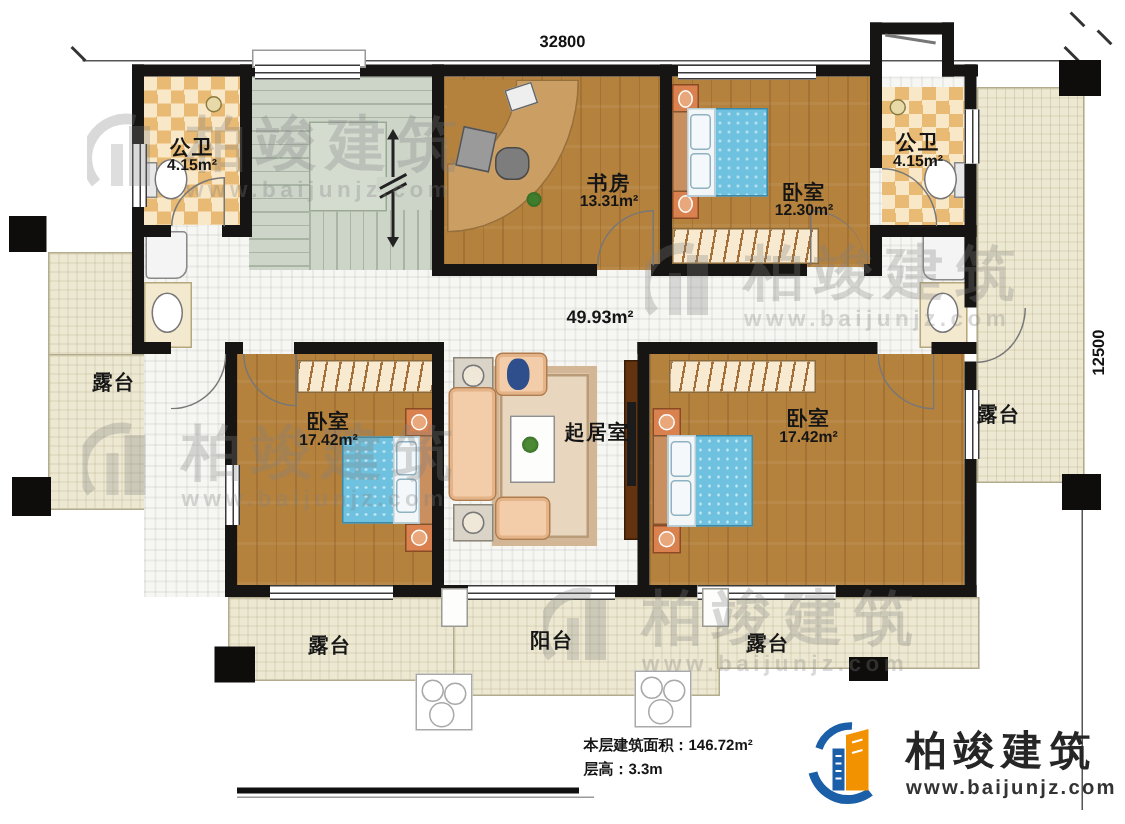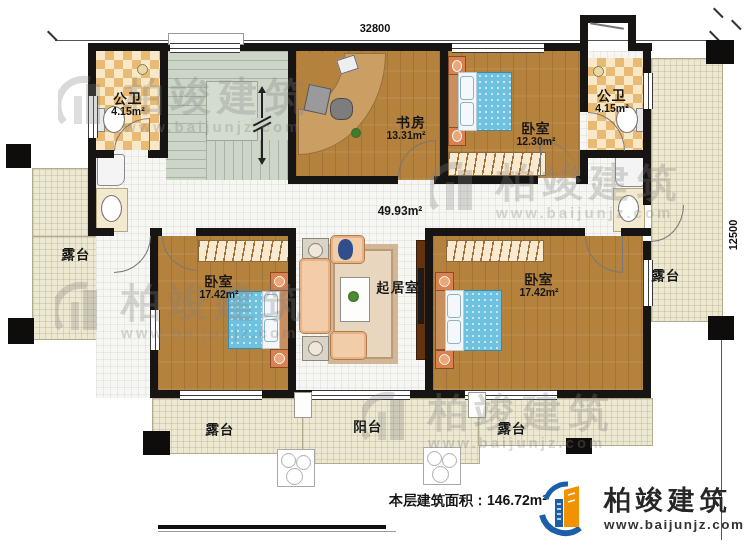--- a/index.html
+++ b/index.html
@@ -53,21 +53,21 @@
   .dimtxt{position:absolute;font-size:11px;font-weight:bold;color:#111;transform:translate(-50%,-50%);}
   .tick{position:absolute;width:13px;height:1.5px;background:#333;}
   
   .wm{position:absolute;display:flex;align-items:center;gap:10px;pointer-events:none;}
   .wm-t{font-size:40px;font-weight:bold;color:rgba(128,128,128,.30);letter-spacing:7px;line-height:1;}
   .wm-u{font-size:15px;font-weight:bold;color:rgba(128,128,128,.30);letter-spacing:3px;margin-top:2px;}
   
   .title{position:absolute;left:160px;top:489px;font-size:30px;font-weight:bold;color:#101010;letter-spacing:1px;}
   .tl1{position:absolute;left:158px;top:525px;width:228px;height:3.5px;background:#101010;}
   .tl2{position:absolute;left:158px;top:531px;width:238px;height:1px;background:#9a9a9a;}
-  .info{position:absolute;left:389px;top:490px;font-size:14px;font-weight:bold;color:#161616;line-height:1.55;}
+  .info{position:absolute;left:389px;top:490px;font-size:10px;font-weight:bold;color:#161616;line-height:1.55;}
   .logo{position:absolute;left:538px;top:481px;display:flex;align-items:center;gap:8px;}
   .logo-name{font-size:27px;font-weight:bold;color:#262626;letter-spacing:5px;line-height:1;}
   .logo-url{font-size:13.5px;font-weight:bold;color:#333;letter-spacing:1.5px;margin-top:3px;}
 </style>
 </head>
 <body>
 
 <div id="canvas">
 
   <div>
@@ -323,21 +323,21 @@
     <div>
         <div class="wm-t">柏竣建筑</div>
          <div class="wm-u">www.baijunjz.com</div>
       </div>
   </div>
 
   <div class="rlab" style="left:128px;top:104px;">
     <div class="n">公卫</div>
       <div class="a">4.15m²</div>
     </div>
-  <div class="rlab" style="left:406px;top:128px;text-align:right;">
+  <div class="rlab" style="left:406px;top:128px;">
     <div class="n">书房</div>
       <div class="a">13.31m²</div>
     </div>
   <div class="rlab" style="left:536px;top:134px;">
     <div class="n">卧室</div>
       <div class="a">12.30m²</div>
     </div>
   <div class="rlab" style="left:612px;top:101px;">
     <div class="n">公卫</div>
       <div class="a">4.15m²</div>
@@ -369,20 +369,21 @@
     <div class="n">阳台</div>
     </div>
   <div class="rlab" style="left:512px;top:429px;">
     <div class="n">露台</div>
     </div>
 
   <div class="tl1"></div>
   <div class="tl2"></div>
   <div class="info">
     <div><span>本层建筑面积：</span><span>146.72m²</span></div>
+    <div><span>层高：</span><span>3.3m</span></div>
   </div>
 
   <div class="logo">
     <svg width="58" height="56" viewBox="0 0 58 56">
       <path d="M4 34 A24 24 0 0 0 42 47" stroke="#1a5fa8" stroke-width="6" fill="none"></path>
       <path d="M8 18 A22 22 0 0 1 30 3" stroke="#1a5fa8" stroke-width="5" fill="none"></path>
       <polygon points="26,9 41,5 41,46 26,46" fill="#f39200"></polygon>
       <rect x="17" y="18" width="8" height="28" fill="#1a5fa8"></rect>
       <g stroke="#fff" stroke-width="1.4">
         <line x1="19" y1="23" x2="23" y2="23"></line>

